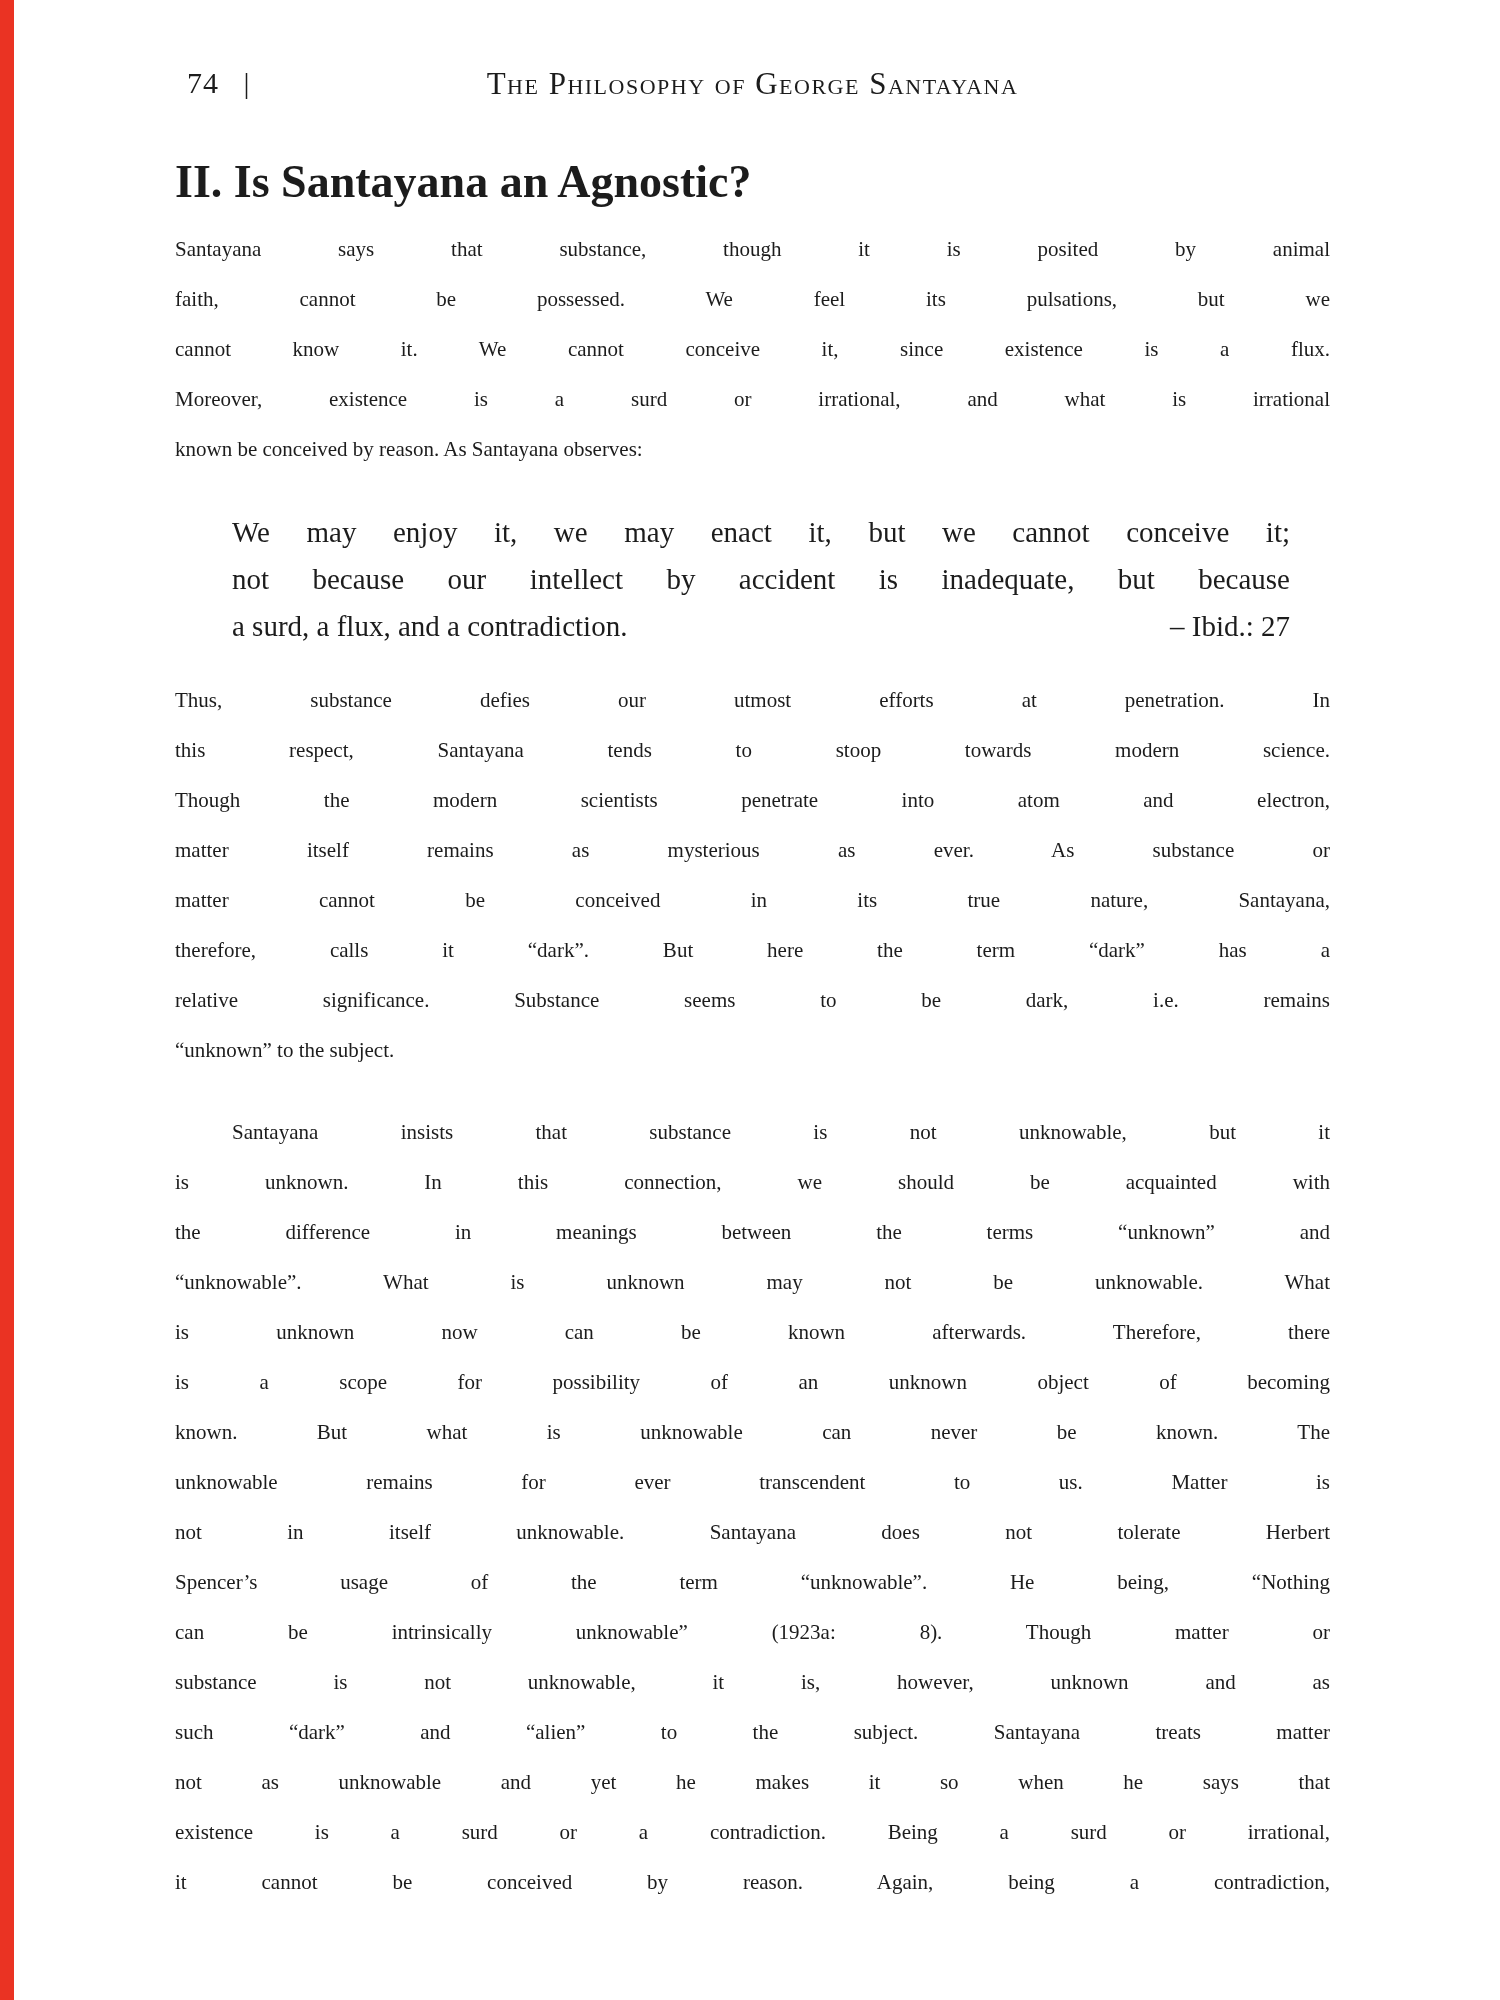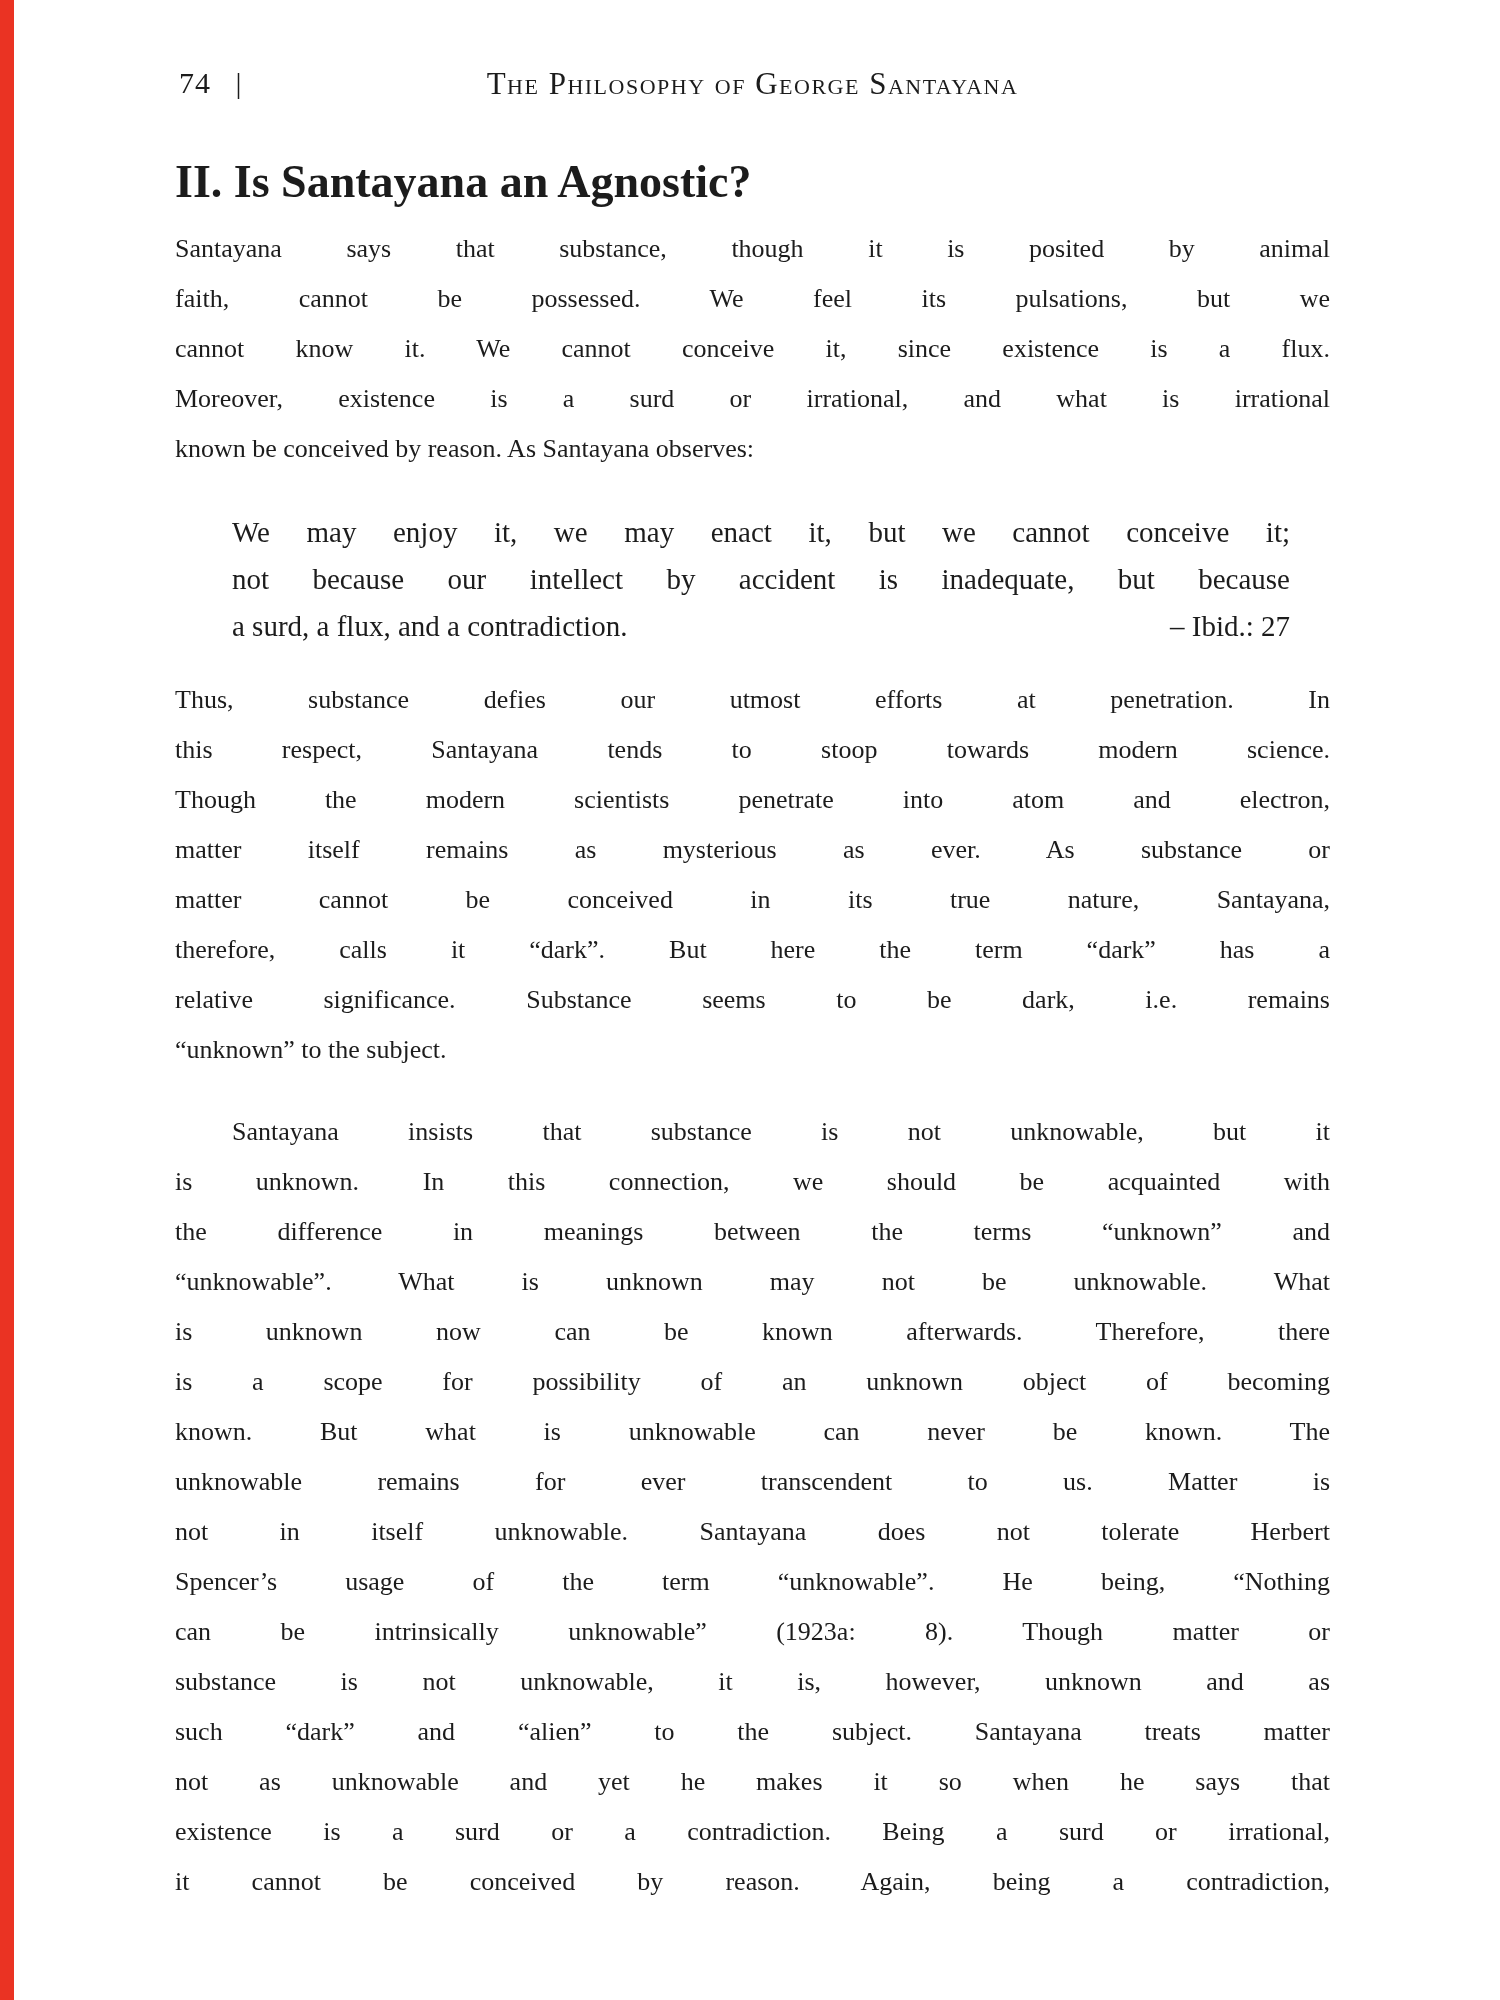--- a/index.html
+++ b/index.html
@@ -21,37 +21,37 @@
     left: 175px; top: 0;
     width: 1155px;
   }
   .page-header {
     margin-top: 66px;
     position: relative;
     height: 42px;
     font-size: 30px;
   }
   .page-num-group {
-    position: absolute; left: 4px; top: 0;
+    position: absolute; left: 12px; top: 0;
     letter-spacing: 1px;
   }
   .page-num-divider { margin-left: 16px; font-weight: 400; }
   .book-title {
     text-align: center;
     font-variant: small-caps;
     letter-spacing: 1.5px;
     font-size: 31px;
   }
   .section-heading {
     margin-top: 52px;
     font-size: 46px;
     font-weight: bold;
     line-height: 44px;
   }
-  .para { font-size: 26px; line-height: 50px; }
+  .para { font-size: 21px; line-height: 50px; }
   .para.p1 { margin-top: 20px; }
   .para.p2 { margin-top: 0; }
   .para.p3 { margin-top: 32px; }
   .para.p3 .line:first-child { text-indent: 57px; }
   .line {
     text-align: justify;
     text-align-last: justify;
     white-space: normal;
   }
   .line.last { text-align-last: left; }

